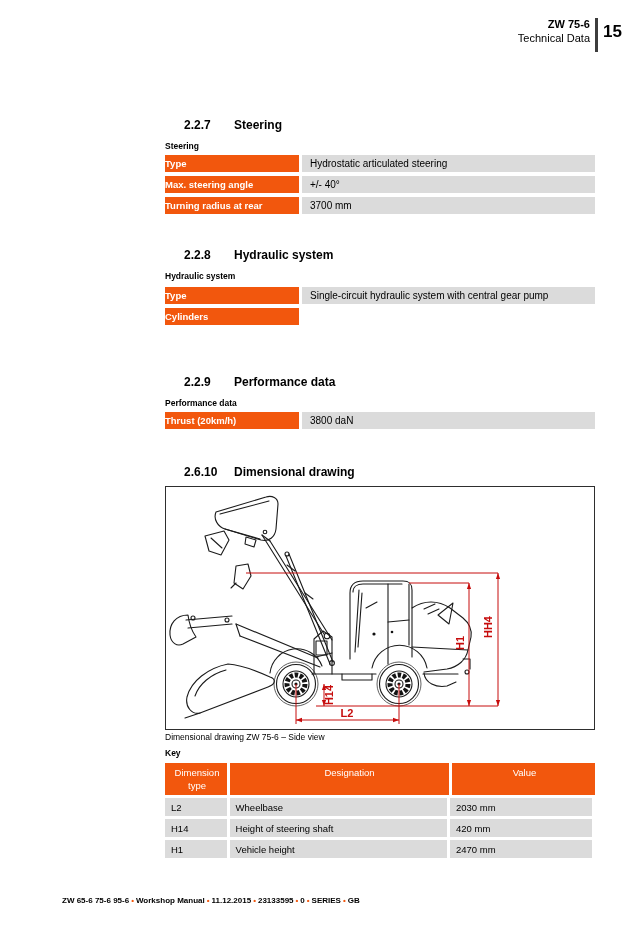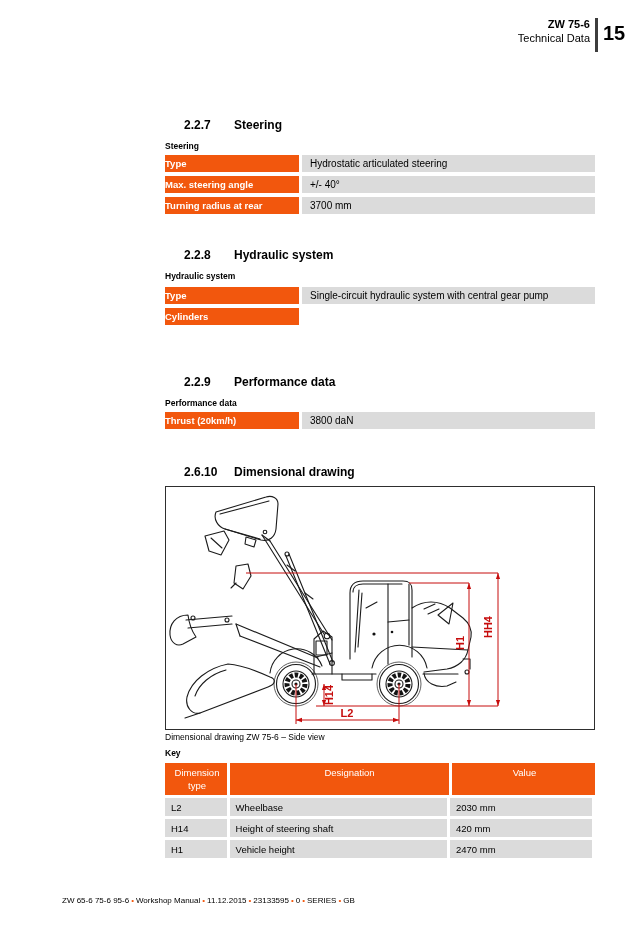--- a/index.html
+++ b/index.html
@@ -10,21 +10,21 @@
   }
   *{margin:0;padding:0;box-sizing:border-box;}
   html,body{background:#fff;}
   #page{position:relative;width:635px;height:931px;background:#fff;overflow:hidden;
         font-family:"Liberation Sans","DejaVu Sans",sans-serif;color:#000;}
 
   
   .hdr-text{position:absolute;top:17px;right:45px;text-align:right;font-size:11px;line-height:14px;}
   .hdr-model{font-weight:bold;}
   .hdr-bar{position:absolute;left:595px;top:18px;width:3px;height:34px;background:var(--header-divider);}
-  .hdr-page{position:absolute;left:603px;top:22px;font-size:20px;font-weight:bold;}
+  .hdr-page{position:absolute;left:603px;top:22px;font-size:17px;font-weight:bold;}
 
   
   .sec-h{position:absolute;left:165px;font-size:12px;font-weight:bold;line-height:14px;}
   .sec-h .num{display:inline-block;width:50px;margin-left:19px;}
   .mini-label{position:absolute;left:165px;font-size:8.5px;font-weight:bold;line-height:10px;}
 
   
   .spec-table{position:absolute;left:165px;width:430px;}
   .spec-row{display:flex;margin-bottom:4px;}
   .spec-label{width:134px;min-height:17px;background:var(--accent-orange);color:#fff;
@@ -49,21 +49,21 @@
   .key-table{position:absolute;left:165px;top:763px;width:430px;}
   .key-header{display:flex;text-align:center;}
   .key-hcell{background:var(--accent-orange);color:#fff;font-size:9.5px;line-height:13px;
              height:32px;padding:3px 4px 0 6px;margin-right:3px;}
   .kc1{width:62px;}.kc2{width:219px;padding-left:24px;}.kc3{width:143px;margin-right:0;}
   .key-row{display:flex;margin-top:3px;}
   .key-cell{background:var(--row-gray);font-size:9.5px;height:18px;display:flex;
             align-items:center;padding-left:6px;margin-right:3px;}
 
   
-  .footer{position:absolute;left:62px;top:896px;font-size:8px;white-space:nowrap;}
+  .footer{position:absolute;left:62px;top:896px;font-size:8px;white-space:nowrap;font-weight:bold;}
   .footer .sep{color:var(--accent-orange);padding:0 2px;}
 </style>
 </head>
 <body>
 
 <div id="page">
 
   <div class="hdr-text">
     <div class="hdr-model">ZW 75-6</div>
     <div>Technical Data</div>

